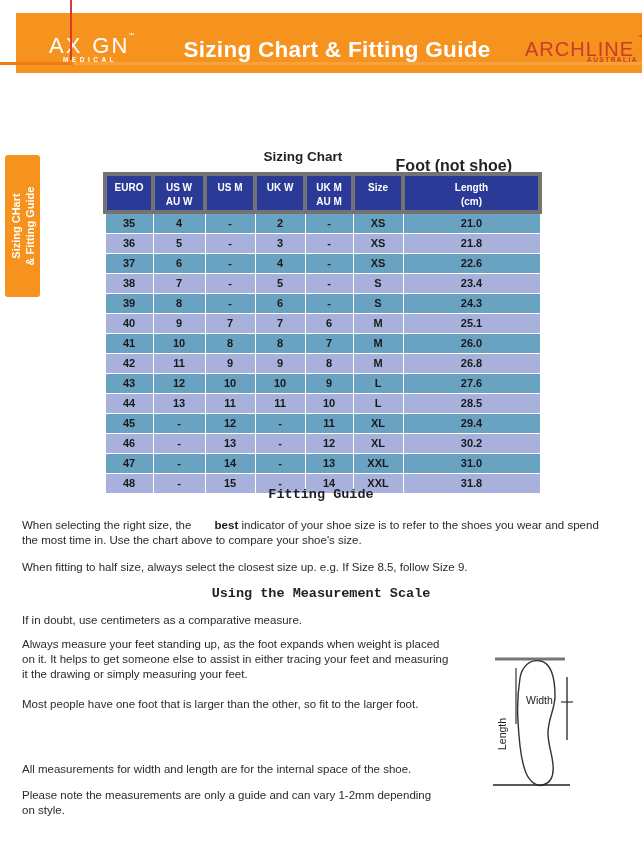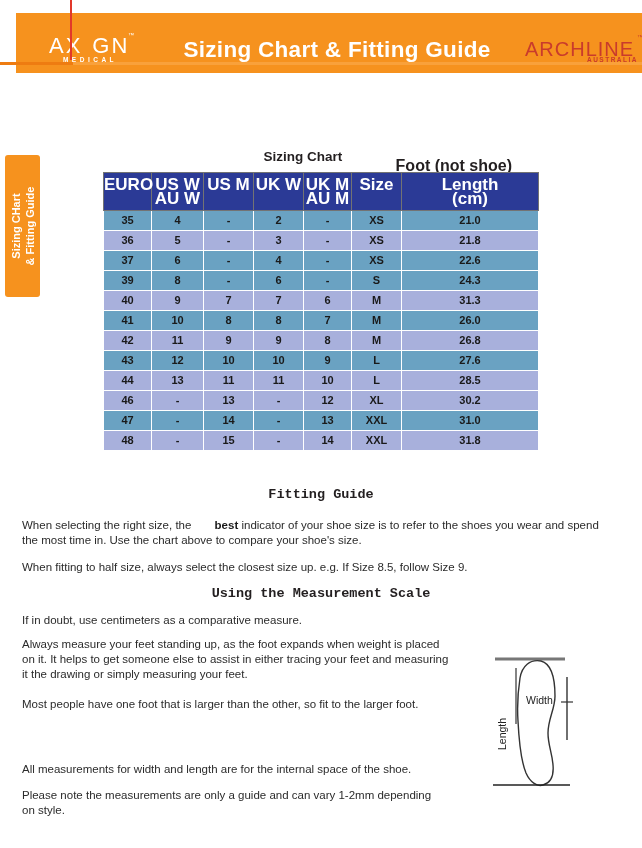--- a/index.html
+++ b/index.html
@@ -22,21 +22,21 @@
   .divider-left { position:absolute; left:0; top:62px; width:73px; height:3px; background:var(--orange-dark,#EE7C11); }
 
   
   .side-tab { position:absolute; left:5px; top:155px; width:35px; height:142px; background:var(--orange,#F6921E); border-radius:3px; }
   .side-tab-text { position:absolute; left:50%; top:50%; transform:translate(-50%,-50%) rotate(-90deg); white-space:nowrap; text-align:center; color:#fff; font-weight:700; font-size:11px; line-height:14px; }
 
   
   .chart-title { position:absolute; left:103px; top:149px; width:400px; text-align:center; font-size:13.5px; font-weight:700; }
   .foot-note { position:absolute; left:380px; top:157px; width:132px; text-align:right; font-size:16px; font-weight:700; }
   .sizing-table { position:absolute; left:103px; top:172px; width:435px; border-collapse:collapse; table-layout:fixed; }
-  .sizing-table th { background:var(--header-blue,#2B3A96); color:#fff; font-size:17px; font-weight:700; vertical-align:top; padding-top:5px; height:38px; border:1px solid #737373; text-align:center; line-height:14px; }
+  .sizing-table th { background:var(--header-blue,#2B3A96); color:#fff; font-size:10px; font-weight:700; vertical-align:top; padding-top:5px; height:38px; border:4px solid #737373; text-align:center; line-height:14px; }
   .sizing-table th .sub { font-weight:700; }
   .sizing-table td { height:19px; text-align:center; font-size:11px; font-weight:700; color:#1a1a1a; border:1px solid #fff; padding:0; line-height:19px; }
   .sizing-table tr.dark td { background:var(--row-dark,#6AA2C2); }
   .sizing-table tr.light td { background:var(--row-light,#A8B0DC); }
 
   
   .section-title { position:absolute; left:0; width:642px; text-align:center; font-size:13.5px; font-weight:700;font-family:Liberation Mono, monospace; }
   .para { position:absolute; left:22px; font-size:11.5px; line-height:15px; color:#2b2b2b; white-space:pre-line; }
   .para b { font-weight:700; color:#1a1a1a;padding-left:20px; }
 
@@ -134,37 +134,46 @@
         </tr>
         <tr class="dark">
           <td>37</td>
           <td>6</td>
           <td>-</td>
           <td>4</td>
           <td>-</td>
           <td>XS</td>
           <td>22.6</td>
         </tr>
+        <tr class="light">
+          <td>38</td>
+          <td>7</td>
+          <td>-</td>
+          <td>5</td>
+          <td>-</td>
+          <td>S</td>
+          <td>23.4</td>
+        </tr>
         <tr class="dark">
           <td>39</td>
           <td>8</td>
           <td>-</td>
           <td>6</td>
           <td>-</td>
           <td>S</td>
           <td>24.3</td>
         </tr>
         <tr class="light">
           <td>40</td>
           <td>9</td>
           <td>7</td>
           <td>7</td>
           <td>6</td>
           <td>M</td>
-          <td>31.3</td>
+          <td>25.1</td>
         </tr>
         <tr class="dark">
           <td>41</td>
           <td>10</td>
           <td>8</td>
           <td>8</td>
           <td>7</td>
           <td>M</td>
           <td>26.0</td>
         </tr>
@@ -187,20 +196,29 @@
           <td>27.6</td>
         </tr>
         <tr class="light">
           <td>44</td>
           <td>13</td>
           <td>11</td>
           <td>11</td>
           <td>10</td>
           <td>L</td>
           <td>28.5</td>
+        </tr>
+        <tr class="dark">
+          <td>45</td>
+          <td>-</td>
+          <td>12</td>
+          <td>-</td>
+          <td>11</td>
+          <td>XL</td>
+          <td>29.4</td>
         </tr>
         <tr class="light">
           <td>46</td>
           <td>-</td>
           <td>13</td>
           <td>-</td>
           <td>12</td>
           <td>XL</td>
           <td>30.2</td>
         </tr>

